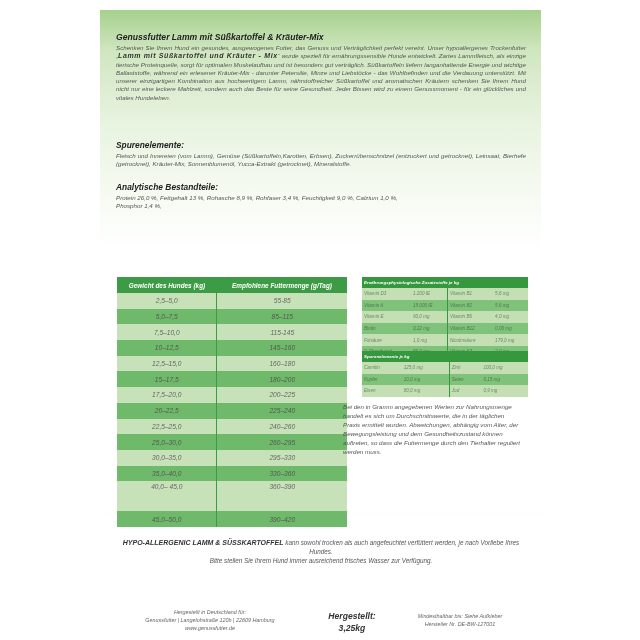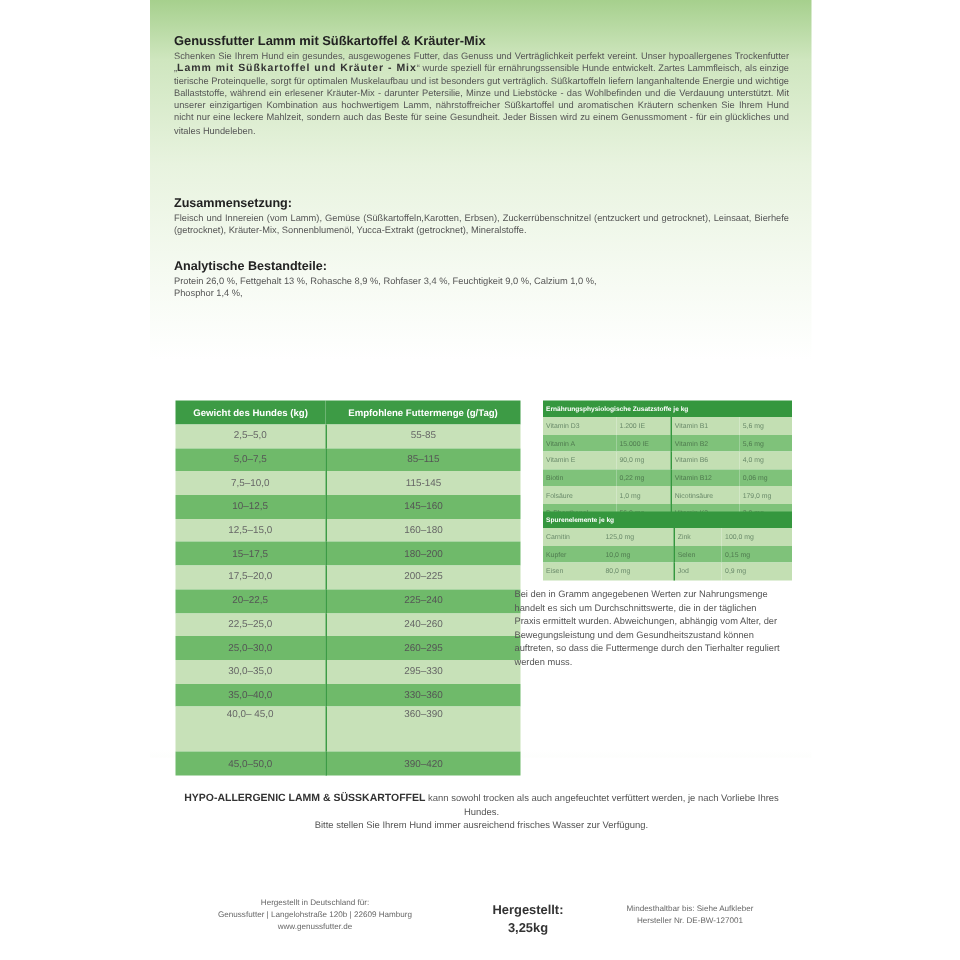--- a/index.html
+++ b/index.html
@@ -1,19 +1,19 @@
 <!DOCTYPE html>
 <html><head>
 <meta charset="utf-8">
 <style>
   html, body { margin:0; padding:0; }
   body { width:640px; height:640px; background:#ffffff; position:relative; overflow:hidden;
          font-family:"Liberation Sans", sans-serif; color:#444; }
-  .page { position:absolute; left:100px; top:0; width:441px; height:505px;
-          background:linear-gradient(to bottom,#a6d08d 0px,#cfe6bf 40px,#e8f3df 110px,#f5faf1 180px,#ffffff 240px,#ffffff 500px,#eef6e6 540px,#cfe6bd 600px,#b3d89a 640px); }
+  .page { position:absolute; left:100px; top:10px; width:441px; height:505px;
+          background:linear-gradient(to bottom,#a6d08d 0px,#cfe6bf 40px,#e8f3df 110px,#f5faf1 180px,#ffffff 240px,#ffffff 500px,#eef6e6 540px,#cfe6bd 600px,#b3d89a 640px);font-style:italic; }
   .intro { position:absolute; left:16px; top:22px; width:410px; }
   .title { font-weight:bold; font-size:8.6px; color:#222; margin-bottom:2px; }
   .para { font-size:6.2px; line-height:8.3px; text-align:justify; color:#555; }
   .para b { color:#333; font-size:7px; letter-spacing:0.6px; }
   .sect { position:absolute; left:16px; width:410px; }
   .sect h3 { margin:0 0 2px 0; font-size:8.4px; color:#222; }
   .feed { position:absolute; left:17px; top:267px; width:230px; border-collapse:collapse; font-size:6.6px; }
   .feed th { background:#3d9b45; color:#fff; font-size:6.4px; height:14px; text-align:center; font-weight:bold; }
   .feed td { text-align:center; color:#666; height:13.7px; border-right:1px solid #3d9b45; }
   .feed td:last-child { border-right:none; }
@@ -36,21 +36,21 @@
 <body>
 
 <div class="page">
 
   <div class="intro">
     <div class="title">Genussfutter Lamm mit Süßkartoffel &amp; Kräuter-Mix</div>
     <div class="para"><span>Schenken Sie Ihrem Hund ein gesundes, ausgewogenes Futter, das Genuss und Verträglichkeit perfekt vereint. Unser hypoallergenes Trockenfutter „</span><b>Lamm mit Süßkartoffel und Kräuter - Mix</b><span>“ wurde speziell für ernährungssensible Hunde entwickelt. Zartes Lammfleisch, als einzige tierische Proteinquelle, sorgt für optimalen Muskelaufbau und ist besonders gut verträglich. Süßkartoffeln liefern langanhaltende Energie und wichtige Ballaststoffe, während ein erlesener Kräuter-Mix - darunter Petersilie, Minze und Liebstöcke - das Wohlbefinden und die Verdauung unterstützt. Mit unserer einzigartigen Kombination aus hochwertigem Lamm, nährstoffreicher Süßkartoffel und aromatischen Kräutern schenken Sie Ihrem Hund nicht nur eine leckere Mahlzeit, sondern auch das Beste für seine Gesundheit. Jeder Bissen wird zu einem Genussmoment - für ein glückliches und vitales Hundeleben.</span></div>
   </div>
 
   <div class="sect" style="top:130px">
-    <h3>Zusammensetzung:</h3>
+    <h3>Spurenelemente:</h3>
     <div class="para">Fleisch und Innereien (vom Lamm), Gemüse (Süßkartoffeln,Karotten, Erbsen), Zuckerrübenschnitzel (entzuckert und getrocknet), Leinsaat, Bierhefe (getrocknet), Kräuter-Mix, Sonnenblumenöl, Yucca-Extrakt (getrocknet), Mineralstoffe.</div>
   </div>
 
   <div class="sect" style="top:172px">
     <h3>Analytische Bestandteile:</h3>
     <div class="para" style="text-align:left;width:300px">Protein 26,0 %, Fettgehalt 13 %, Rohasche 8,9 %, Rohfaser 3,4 %, Feuchtigkeit 9,0 %, Calzium 1,0 %, Phosphor 1,4 %,</div>
   </div>
 
   <table class="feed">
     <thead>

